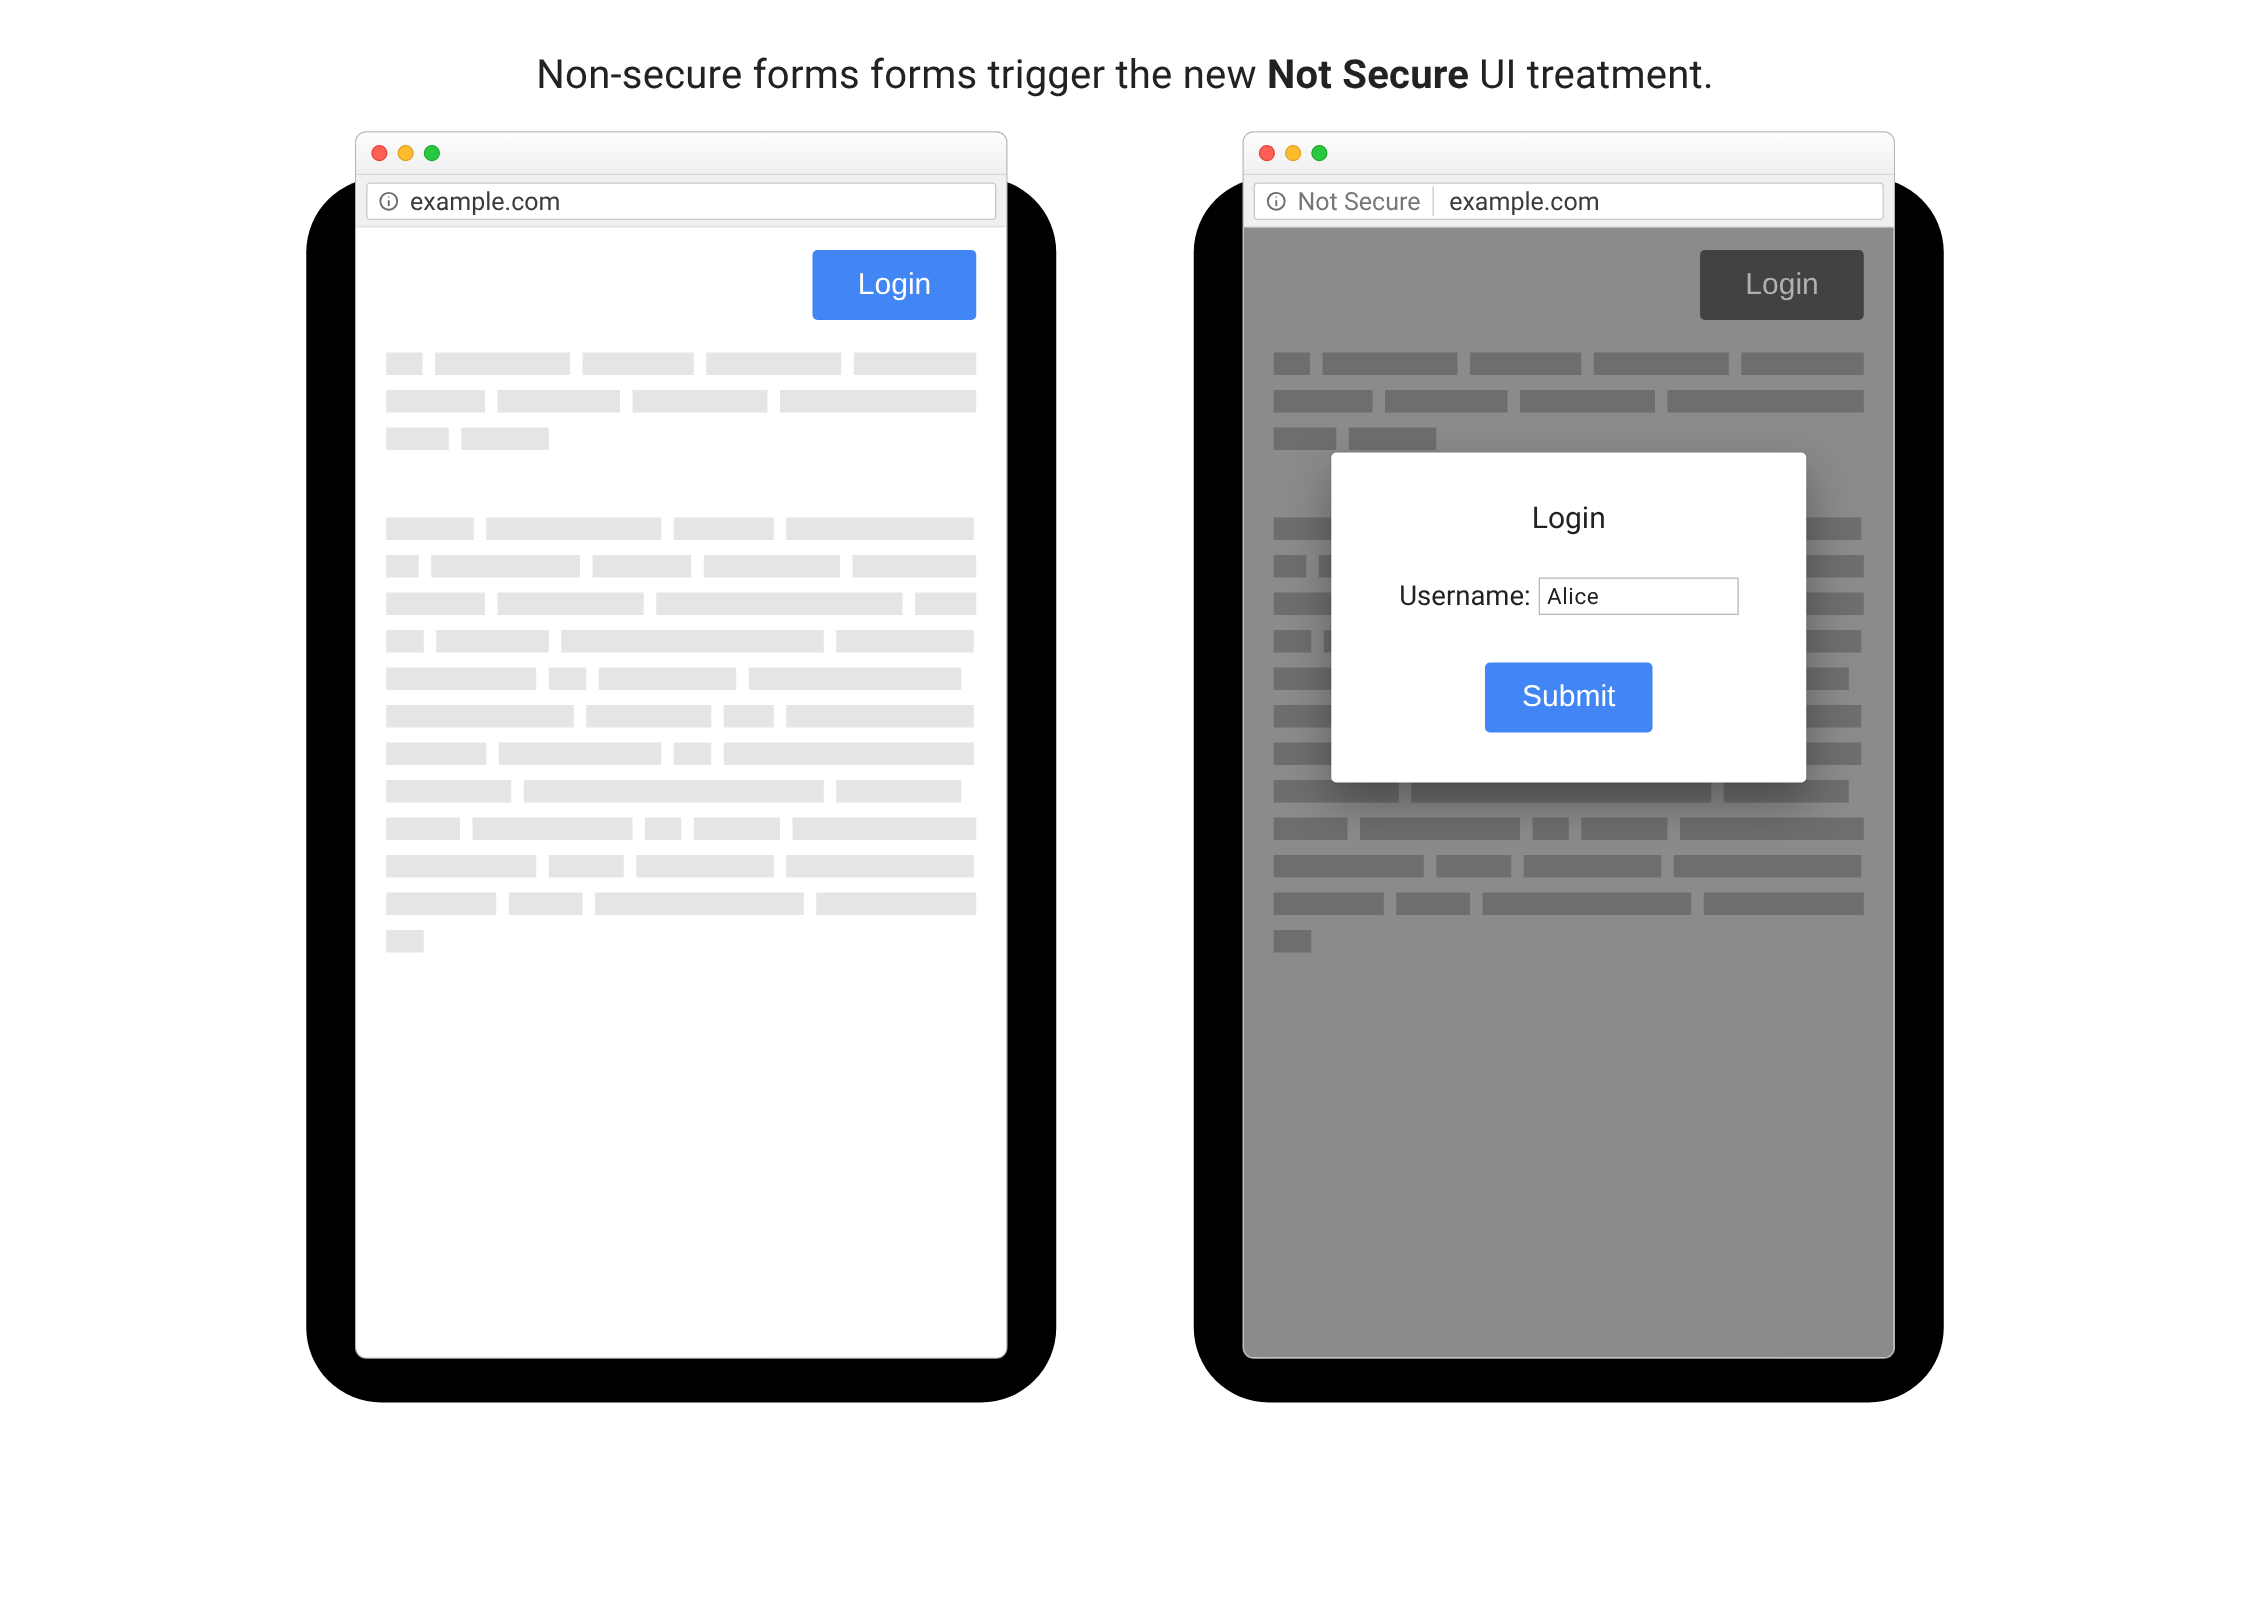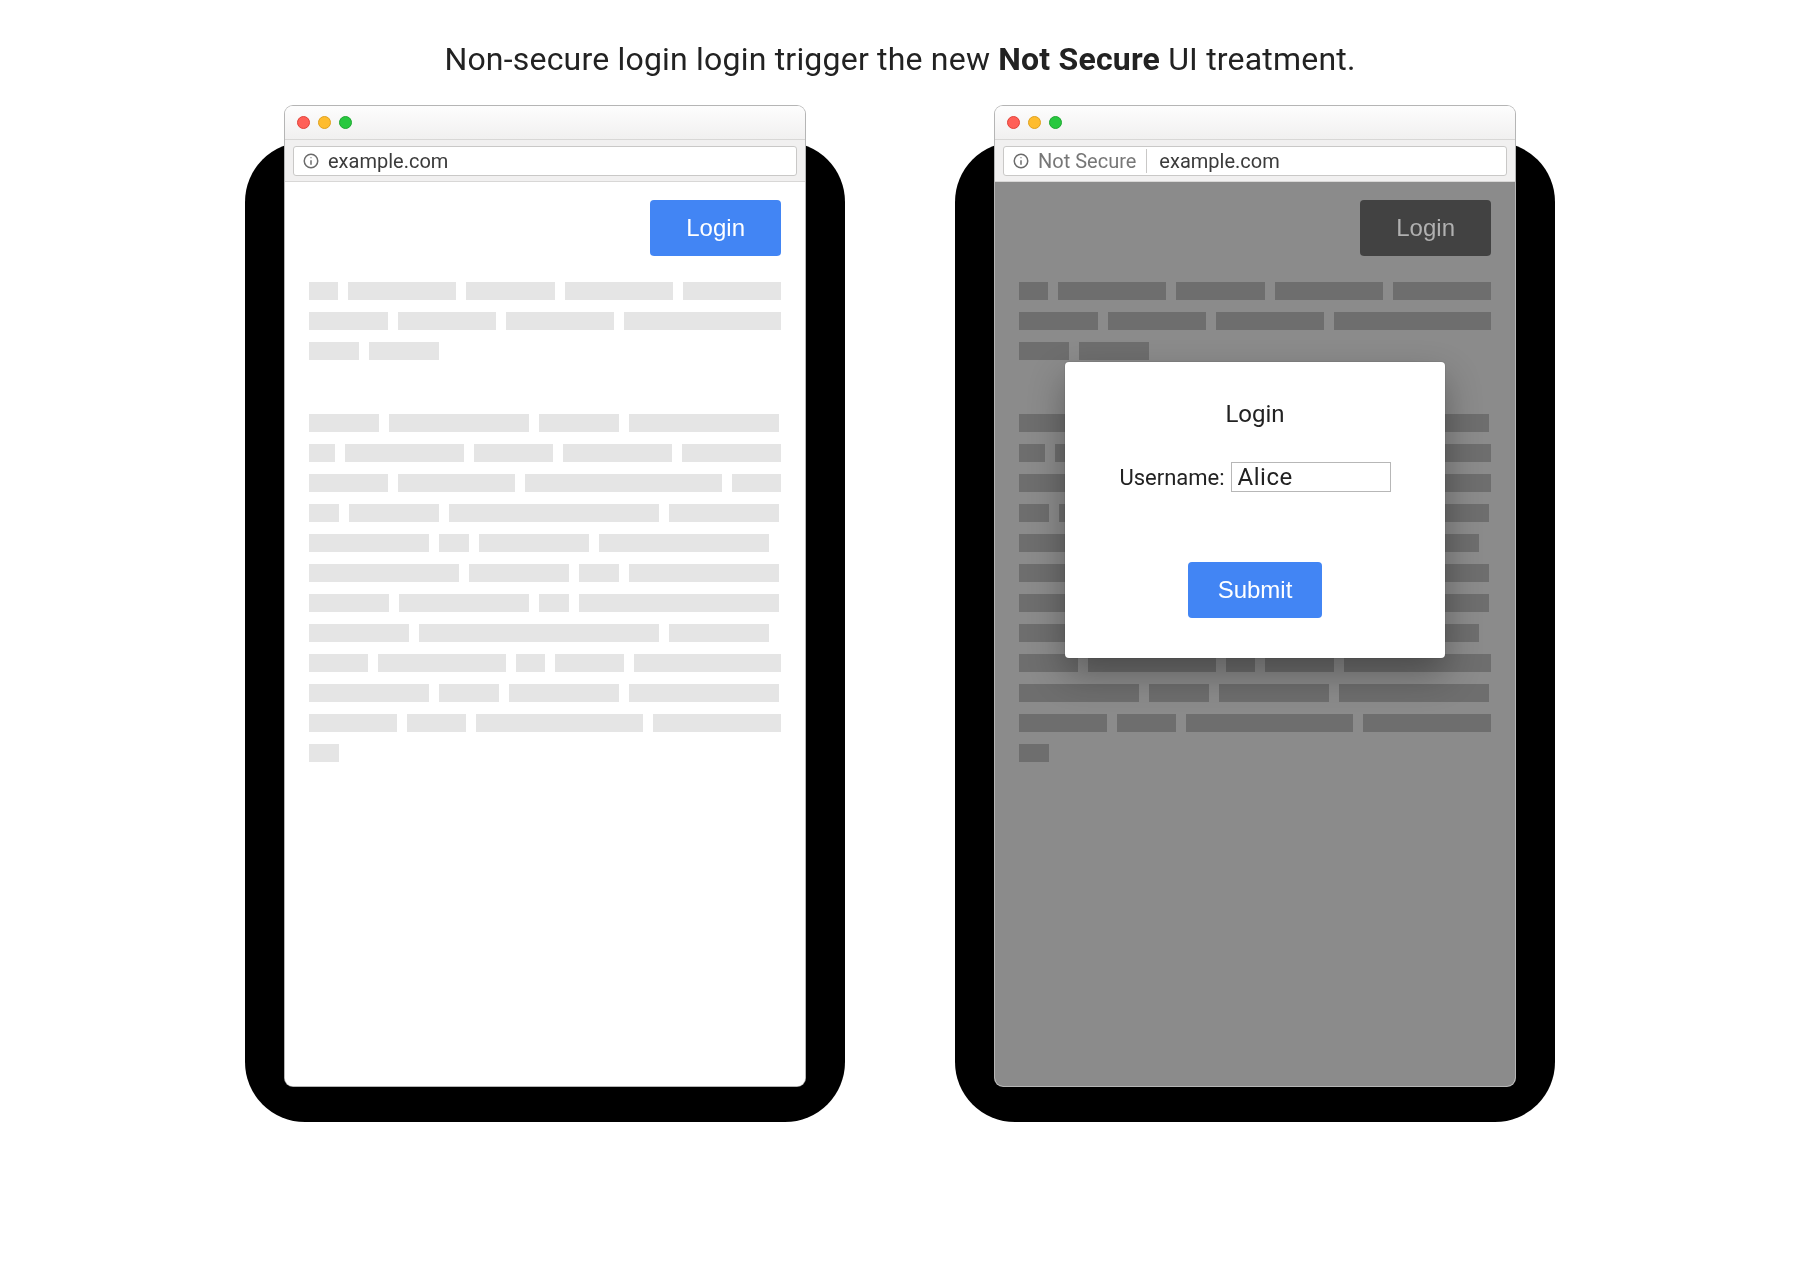--- a/index.html
+++ b/index.html
@@ -170,44 +170,44 @@
     }
     .form-label {
       font-size: 22px;
       color: #222;
       text-align: right;
     }
     .form-input {
       width: 160px;
       height: 30px;
       border: 1px solid #b7b7b7;
-      font-size: 24px;
+      font-size: 18px;
       padding: 2px 6px;
       color:#222;
       font-family: inherit;
       letter-spacing: 0.5px;
     }
     .submit-btn {
-      margin-top: 58px;
+      margin-top: 26px;
       background: #4285f4;
       color: #fff;
       font-size: 24px;
       padding: 14px 30px;
       border: none;
       border-radius: 4px;
       cursor: pointer;
     }
   </style>
 </head>
 <body>
 
 <div class="canvas">
 
   <div class="caption-row">
-    <span>Non-secure login login trigger the new </span><b>Not Secure</b><span> UI treatment.</span>
+    <span>Non-secure forms forms trigger the new </span><b>Not Secure</b><span> UI treatment.</span>
   </div>
 
   <div class="shadows">
     <div class="shadow-block shadow-left"></div>
     <div class="shadow-block shadow-right"></div>
 
     <div class="browser browser-left">
       <div class="titlebar">
         <div class="win-dot dot-close"></div>
         <div class="win-dot dot-min"></div>

